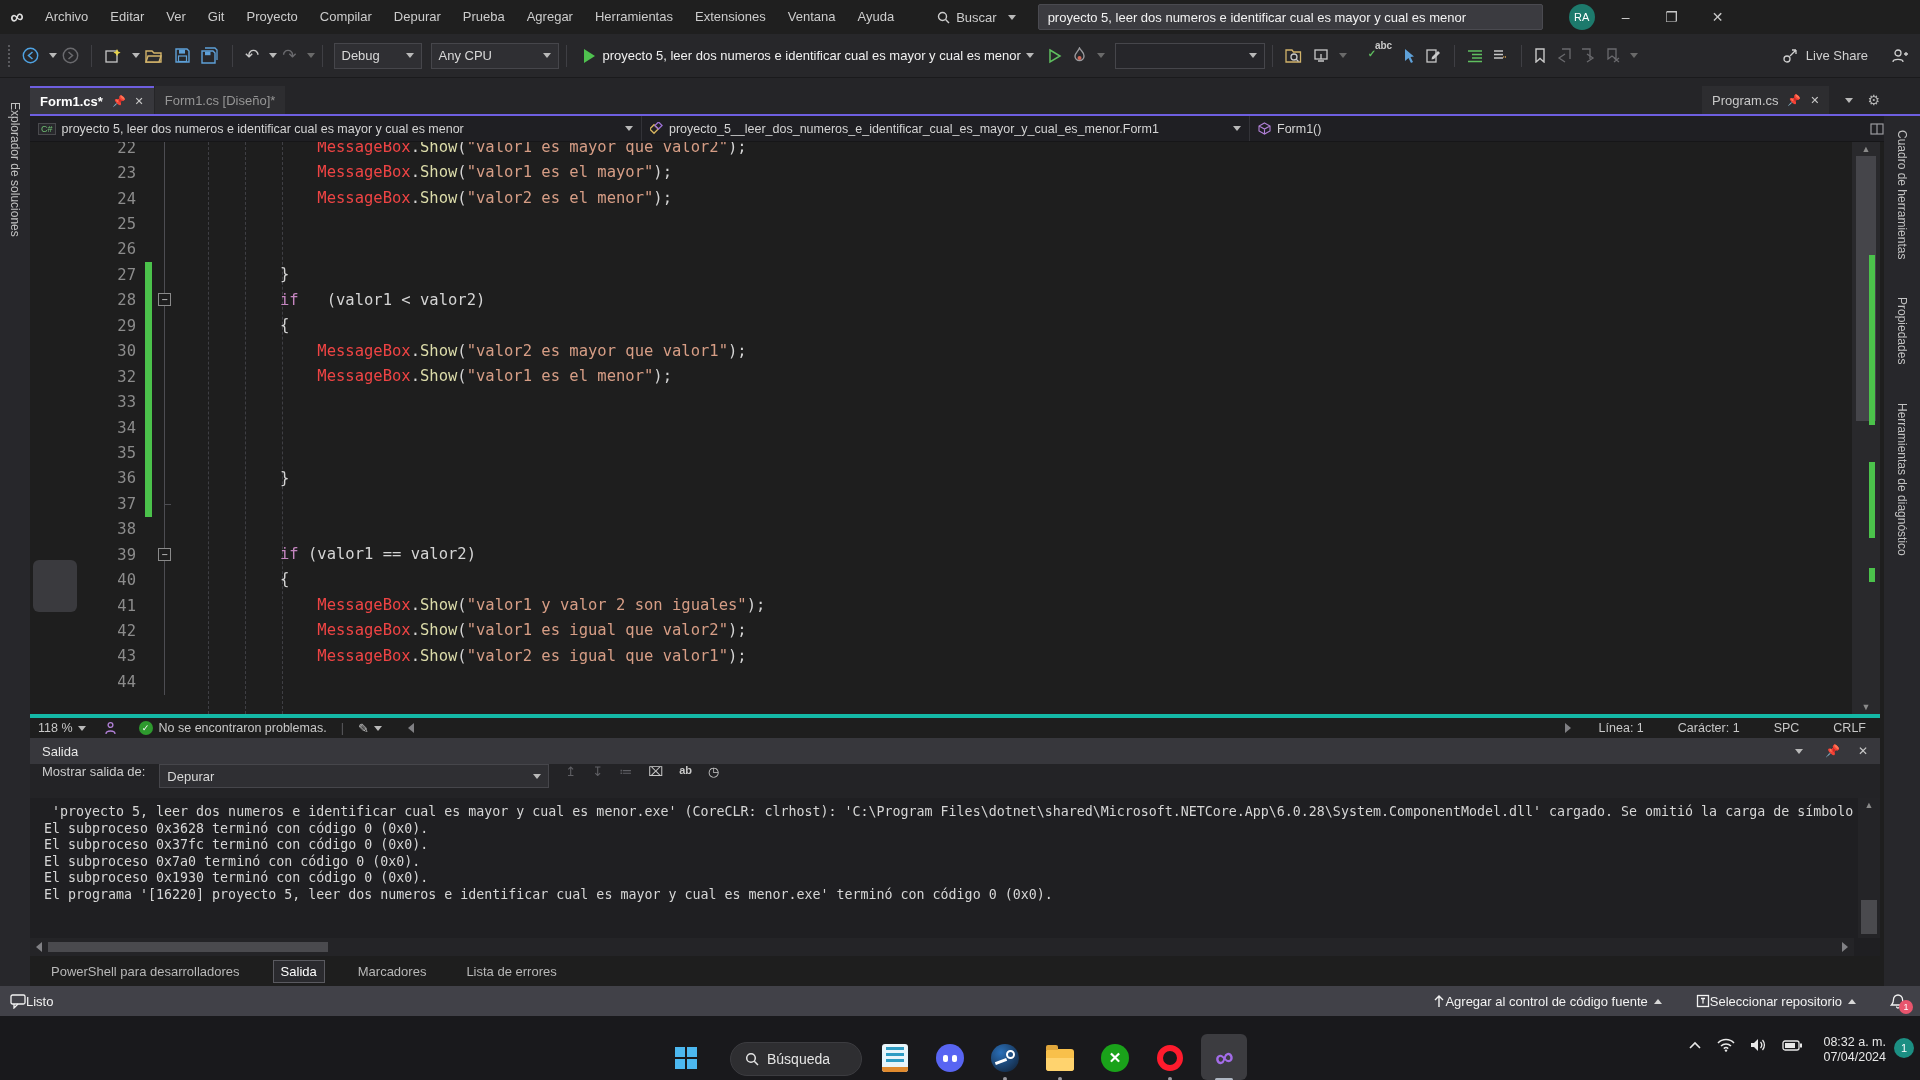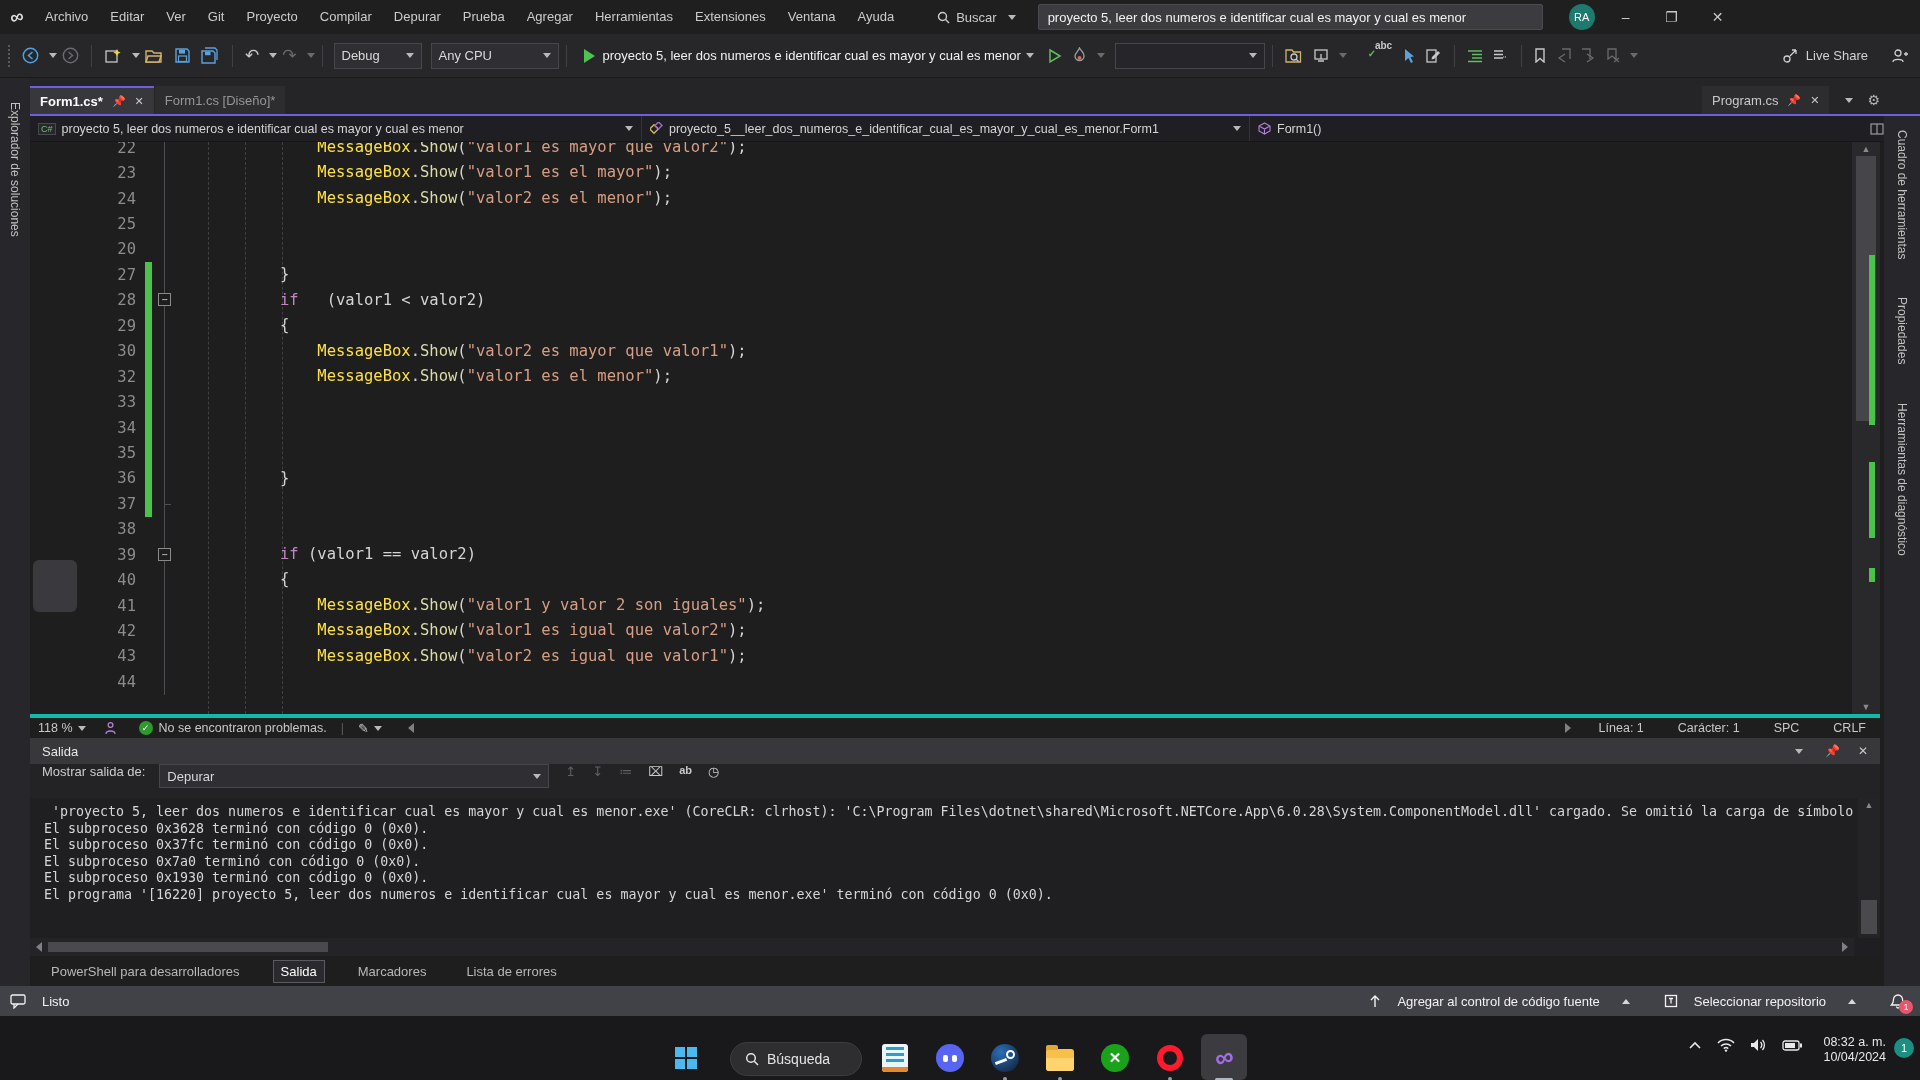--- a/index.html
+++ b/index.html
@@ -68,21 +68,21 @@
   .cl .glyph { width:48px; height:100%; }
   .cl .ln { width:58px; text-align:right; color:#8c8c8c; font:15.5px "DejaVu Sans Mono", monospace; }
   .cl .chgbar { width:7px; height:100%; margin-left:9px; }
   .cl.chg .chgbar { background:#4bc24b; }
   .cl .fold { width:26px; height:100%; position:relative; }
   .cl .fold::before { content:''; position:absolute; left:12px; top:0; bottom:0; width:1px; background:#4d4d52; }
   .cl.notch .fold::after { content:''; position:absolute; left:13px; top:50%; width:6px; height:1px; background:#4d4d52; }
   .foldbox { position:absolute; left:6px; top:50%; margin-top:-7px; width:13px; height:13px; background:#1e1e1e;
     border:1px solid #8a8a8a; color:#c8c8c8; font:10px/11px "DejaVu Sans Mono",monospace; text-align:center; z-index:2; }
   .cl pre { font:15.5px/25.45px "DejaVu Sans Mono", monospace; color:#d4d4d4; padding-left:18px; }
-  .tk-ty { color:#fde047; } .tk-me { color:#dcdcaa; } .tk-st { color:#d69d85; } .tk-kw { color:#c586c0; } .tk-pl { color:#d4d4d4; }
+  .tk-ty { color:#ef4444; } .tk-me { color:#dcdcaa; } .tk-st { color:#d69d85; } .tk-kw { color:#c586c0; } .tk-pl { color:#d4d4d4; }
   .guide { position:absolute; top:0; bottom:0; width:0; border-left:1px dashed #3f3f44; }
   #gutter-blob { position:absolute; left:3px; top:418px; width:44px; height:52px; background:#3a3a3e; border-radius:6px; }
 
   
   #edscroll { left:1852px; top:142px; width:28px; height:572px; background:#29292c; }
   .sb-arrow { position:absolute; left:0; width:28px; text-align:center; color:#8a8a8a; font-size:9px; }
   #ed-thumb { position:absolute; left:4px; top:14px; width:20px; height:265px; background:#45454a; }
   .edmark { position:absolute; left:17px; width:6px; background:#4bc24b; }
 
   
@@ -115,21 +115,21 @@
 
   
   #ptabs { left:30px; top:956px; width:1850px; height:30px; display:flex; align-items:center; gap:26px; padding-left:14px; }
   .ptab { color:#b8b8b8; font-size:13px; padding:3px 7px; }
   .ptab.active { color:#ffffff; border:1px solid #5a5a60; background:#2a2a2e; }
 
   
   #statusbar { left:0; top:986px; width:1920px; height:30px; background:#414148; display:flex; align-items:center;
     color:#f2f2f2; font-size:13px; }
   #status-right { margin-left:auto; display:flex; align-items:center; gap:34px; padding-right:14px; }
-  .sitem { display:flex; align-items:center; gap:16px; }
+  .sitem { display:flex; align-items:center; gap:0; }
   #bell-wrap { position:relative; }
   #bell-badge { position:absolute; right:-7px; bottom:-4px; width:14px; height:14px; border-radius:50%;
     background:#e8556d; color:#fff; font-size:9px; display:flex; align-items:center; justify-content:center; }
 
   
   #taskbar { left:0; top:1016px; width:1920px; height:64px; background:#19191c; }
   .tb-item { position:absolute; top:22px; width:40px; height:40px; display:flex; align-items:center; justify-content:center; }
   .run-dot { position:absolute; bottom:-3px; left:50%; margin-left:-2px; width:4px; height:4px; border-radius:2px; background:#9a9aa0; }
   #tb-search { position:absolute; left:730px; top:26px; width:132px; height:34px; border-radius:17px; background:#2e2e31;
     border:1px solid #3c3c40; display:flex; align-items:center; gap:8px; color:#e4e4e4; font-size:14px; padding-left:14px; }
@@ -449,21 +449,21 @@
       </div>
       <div class="cl">
         <span class="glyph"></span>
         <span class="ln">25</span>
         <span class="chgbar"></span>
         <span class="fold"></span>
         <pre></pre>
       </div>
       <div class="cl">
         <span class="glyph"></span>
-        <span class="ln">20</span>
+        <span class="ln">26</span>
         <span class="chgbar"></span>
         <span class="fold"></span>
         <pre></pre>
       </div>
       <div class="cl chg">
         <span class="glyph"></span>
         <span class="ln">27</span>
         <span class="chgbar"></span>
         <span class="fold"></span>
         <pre>         <span class="tk-pl">}</span></pre>
@@ -771,16 +771,16 @@
         <path d="M10.5 4 a4.5 4.5 0 0 1 0 6 M12.5 2 a7.5 7.5 0 0 1 0 10" fill="none" stroke="#e8e8e8" stroke-width="1.3"></path>
       </svg>
     <svg class="ic" width="20" height="11" viewBox="0 0 20 11">
         <rect x="1" y="1" width="16" height="9" rx="2" fill="none" stroke="#e8e8e8" stroke-width="1.3"></rect>
         <rect x="3" y="3" width="10" height="5" fill="#e8e8e8"></rect>
         <rect x="18" y="3.5" width="2" height="4" fill="#e8e8e8"></rect>
       </svg>
   </div>
   <div id="clock">
     <div>08:32 a. m.</div>
-    <div>10/04/2024</div>
+    <div>07/04/2024</div>
   </div>
   <div id="tb-badge">1</div>
 </div>
 
 </body></html>

